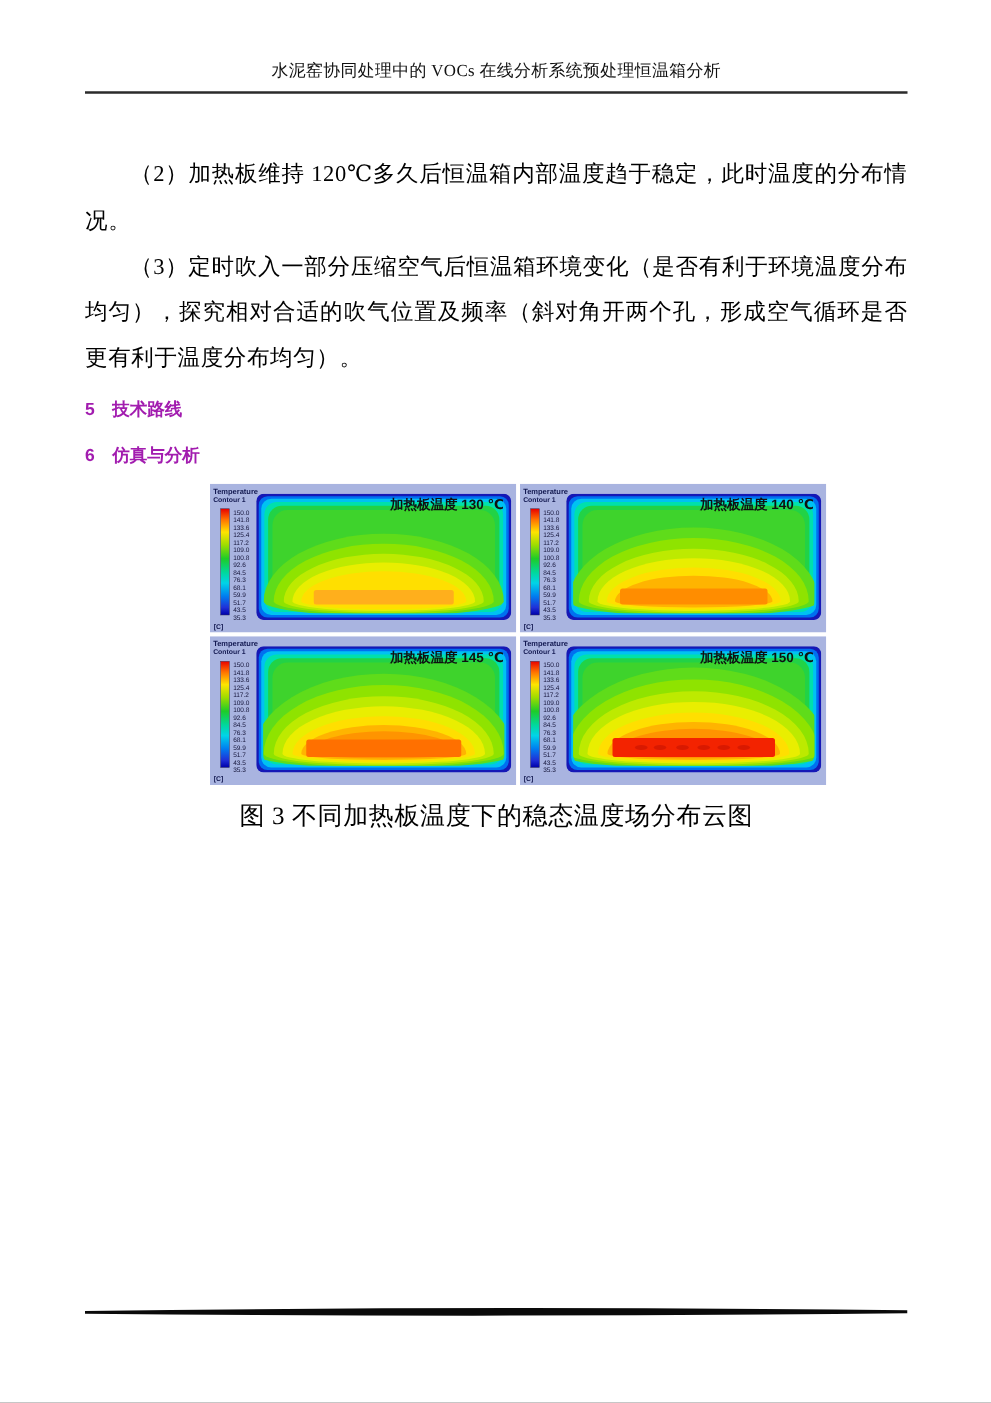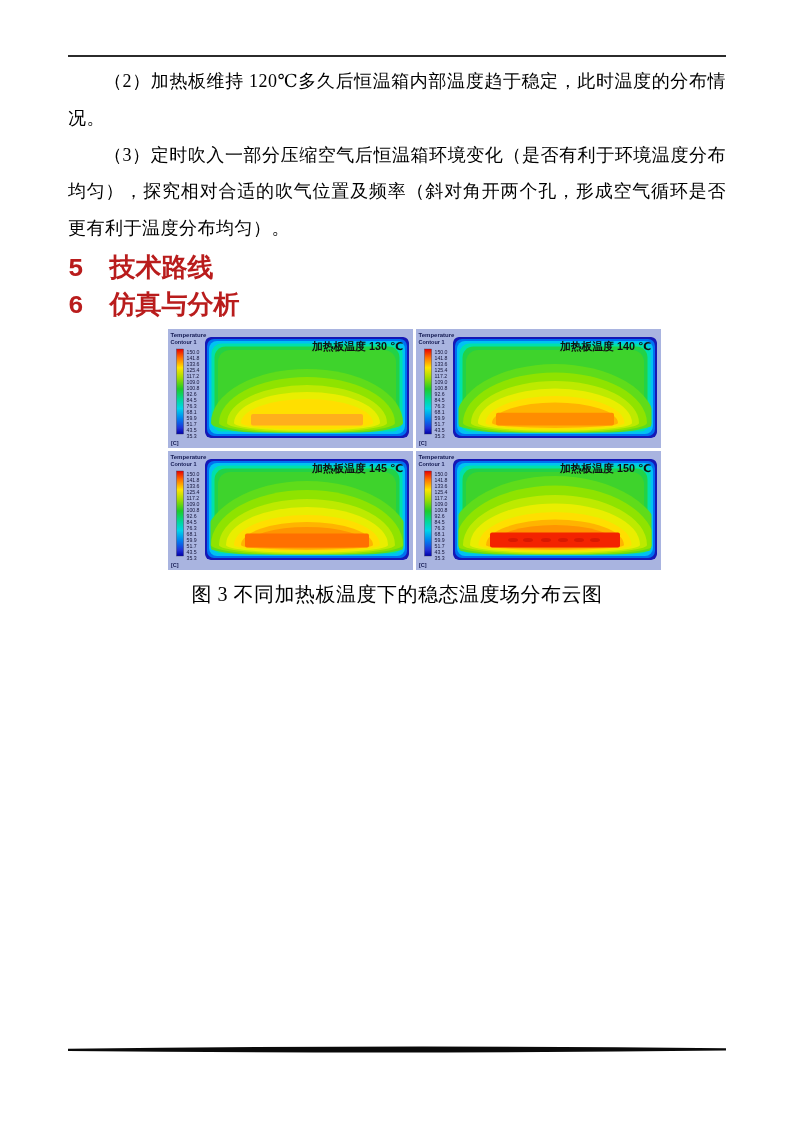--- a/index.html
+++ b/index.html
@@ -1,25 +1,25 @@
 <!DOCTYPE html>
 <html><head>
 <meta charset="utf-8">
 <style>
   html,body{margin:0;padding:0;background:#9a9a9a;}
   .page{position:relative;width:793px;height:1122px;margin:0 auto;background:#ffffff;
         font-family:"Liberation Serif","DejaVu Serif",serif;color:#000;overflow:hidden;}
   .content{position:absolute;left:68px;right:67px;top:0;}
   .hdr{padding-top:48px;text-align:center;font-size:13.5px;letter-spacing:.3px;color:#111;}
   .hdr-rule{border-bottom:2px solid #2b2b2b;margin-top:7px;height:0;}
-  .bodytext{padding-top:6px;}
+  .bodytext{padding-top:6px;margin-top:40px;}
   .para{margin:0;font-size:18px;line-height:36.8px;letter-spacing:.5px;
         text-align:justify;text-indent:2em;}
-  .h-sec{margin:8px 0 6px;font-family:Liberation Mono, monospace;
-         font-size:26px;line-height:29px;font-weight:700;color:#b91c1c;}
+  .h-sec{margin:8px 0 6px;font-family:Liberation Sans, sans-serif;
+         font-size:14px;line-height:29px;font-weight:700;color:#a21caf;}
   .h-sub{margin:2px 0 2px;font-family:"Liberation Sans","DejaVu Sans",sans-serif;
          font-size:17.5px;line-height:29px;font-weight:700;}
   .figure{margin-top:8px;}
   .panel-grid{margin-left:100px;width:493px;display:grid;grid-template-columns:245px 245px;gap:3px;}
   .panel{width:245px;height:119px;line-height:0;}
   .panel svg{display:block;}
   .fig-caption{margin-top:11px;text-align:center;font-size:20px;letter-spacing:.5px;}
   .footer{position:absolute;left:68px;right:67px;top:1046px;}
   .footer-bar{display:block;width:100%;height:8px;}
   .footer-line{position:relative;height:20px;margin-top:2px;}
@@ -33,20 +33,21 @@
   .tick{font:5.2px "Liberation Sans","DejaVu Sans",sans-serif;fill:#15153a;}
   .ptitle{font:700 10.8px "Liberation Sans","DejaVu Sans",sans-serif;fill:#101010;}
 </style>
 </head>
 <body>
 
 <div class="page">
   <div class="content">
 
     <div class="hdr">
+      <span>水泥窑协同处理中的 VOCs 在线分析系统预处理恒温箱分析</span>
       <div class="hdr-rule"></div>
     </div>
 
     <div class="bodytext">
       <p class="para">（2）加热板维持 120℃多久后恒温箱内部温度趋于稳定，此时温度的分布情况。</p>
       <p class="para">（3）定时吹入一部分压缩空气后恒温箱环境变化（是否有利于环境温度分布均匀），探究相对合适的吹气位置及频率（斜对角开两个孔，形成空气循环是否更有利于温度分布均匀）。</p>
       <h2 class="h-sec">5　技术路线</h2>
       <h2 class="h-sec">6　仿真与分析</h2>
     </div>
 

